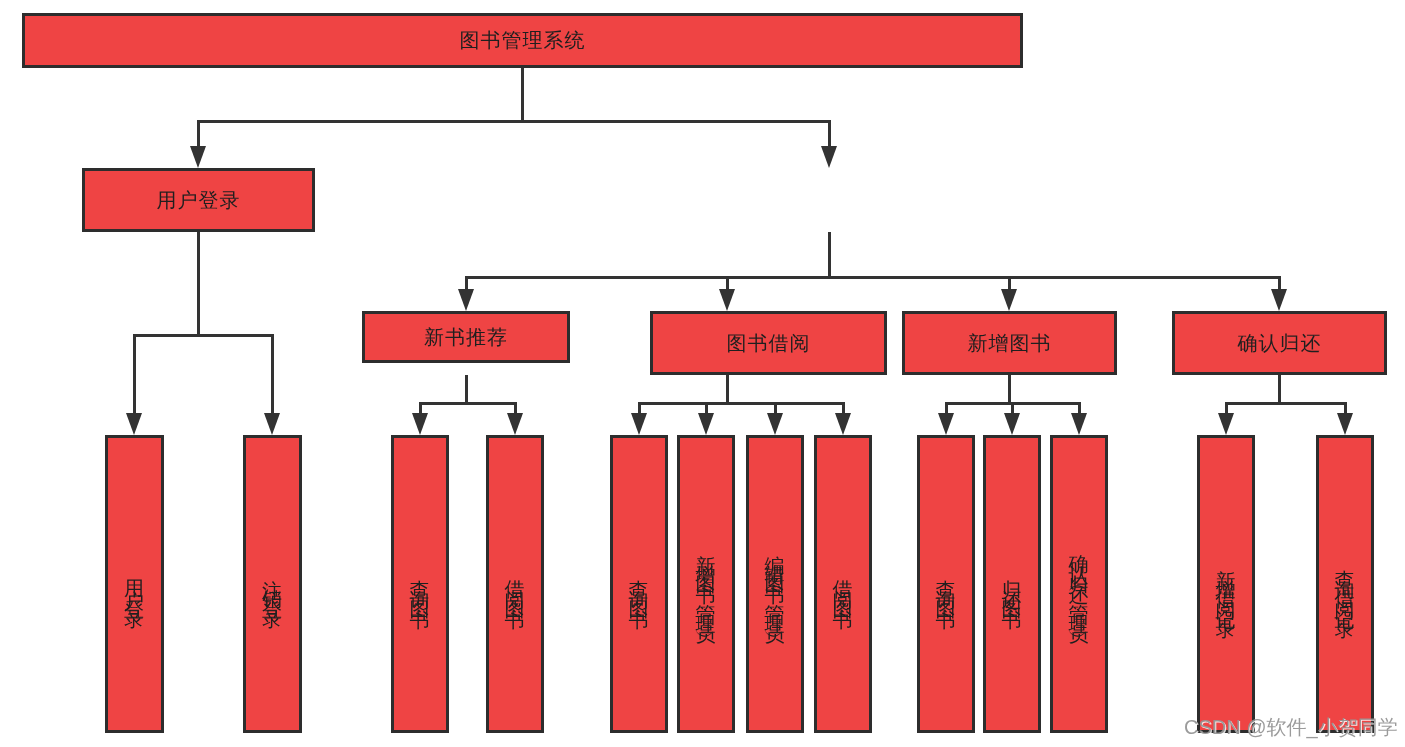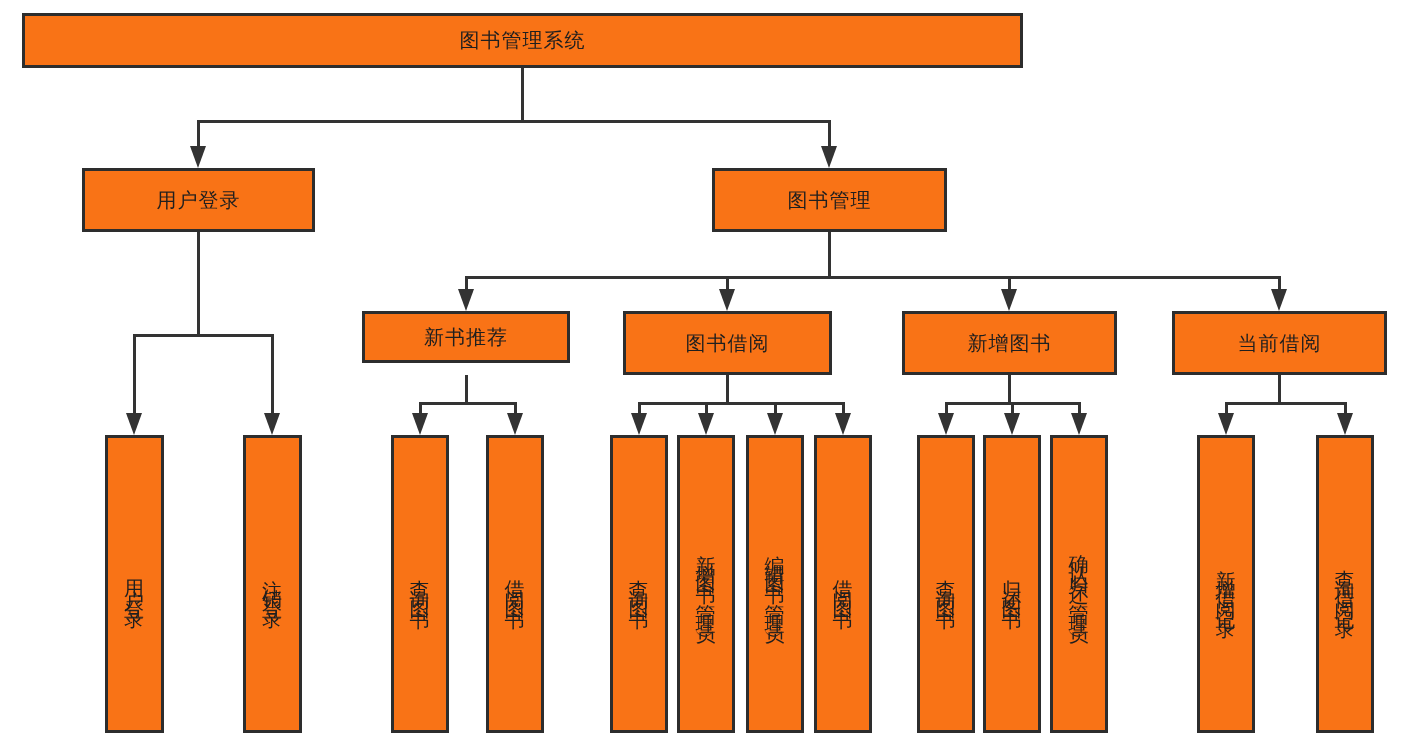--- a/index.html
+++ b/index.html
@@ -1,21 +1,21 @@
 <!DOCTYPE html>
 <html><head>
 <meta charset="utf-8">
 <style>
   html,body { margin:0; padding:0; background:#ffffff; }
   #canvas {
     position:relative; width:1405px; height:747px; background:#ffffff;
     font-family:"Liberation Sans","DejaVu Sans",sans-serif; overflow:hidden;
   }
   .box {
-    position:absolute; box-sizing:border-box; background:#f97316;
+    position:absolute; box-sizing:border-box; background:#ef4444;
     border:3px solid #2d2d2d; display:flex; align-items:center; justify-content:center;
   }
   .box .lbl { font-size:20px; color:#1f1f1f; letter-spacing:1px; white-space:nowrap; }
   .vbox .lbl {
     writing-mode:vertical-rl; text-orientation:mixed;
     font-size:20px; letter-spacing:10px; line-height:1; white-space:normal;
   }
   .vline { position:absolute; width:3px; background:#333333; }
   .hline { position:absolute; height:3px; background:#333333; }
   .arr {
@@ -93,35 +93,32 @@
   <div class="vline" style="left:1344px;top:402px;height:13px"></div>
   <div class="arr" style="left:1337px;top:413px"></div>
 
   <div class="box" style="left:22px;top:13px;width:1001px;height:55px">
     <span class="lbl">图书管理系统</span>
   </div>
 
   <div class="box" style="left:82px;top:168px;width:233px;height:64px">
     <span class="lbl">用户登录</span>
   </div>
-  <div class="box" style="left:712px;top:168px;width:235px;height:64px">
-    <span class="lbl">图书管理</span>
-  </div>
 
   <div class="box" style="left:362px;top:311px;width:208px;height:52px">
     <span class="lbl">新书推荐</span>
   </div>
-  <div class="box" style="left:623px;top:311px;width:209px;height:64px">
+  <div class="box" style="left:650px;top:311px;width:237px;height:64px">
     <span class="lbl">图书借阅</span>
   </div>
   <div class="box" style="left:902px;top:311px;width:215px;height:64px">
     <span class="lbl">新增图书</span>
   </div>
   <div class="box" style="left:1172px;top:311px;width:215px;height:64px">
-    <span class="lbl">当前借阅</span>
+    <span class="lbl">确认归还</span>
   </div>
 
   <div class="box vbox" style="left:105px;top:435px;width:59px;height:298px">
     <span class="lbl">用户登录</span>
   </div>
   <div class="box vbox" style="left:243px;top:435px;width:59px;height:298px">
     <span class="lbl">注销登录</span>
   </div>
 
   <div class="box vbox" style="left:391px;top:435px;width:58px;height:298px">
@@ -154,14 +151,15 @@
     <span class="lbl">确认归还（管理员）</span>
   </div>
 
   <div class="box vbox" style="left:1197px;top:435px;width:58px;height:298px">
     <span class="lbl">新增借阅记录</span>
   </div>
   <div class="box vbox" style="left:1316px;top:435px;width:58px;height:298px">
     <span class="lbl">查询借阅记录</span>
   </div>
 
+  <div id="watermark">CSDN @软件_小贺同学</div>
 
 </div>
 
 </body></html>

